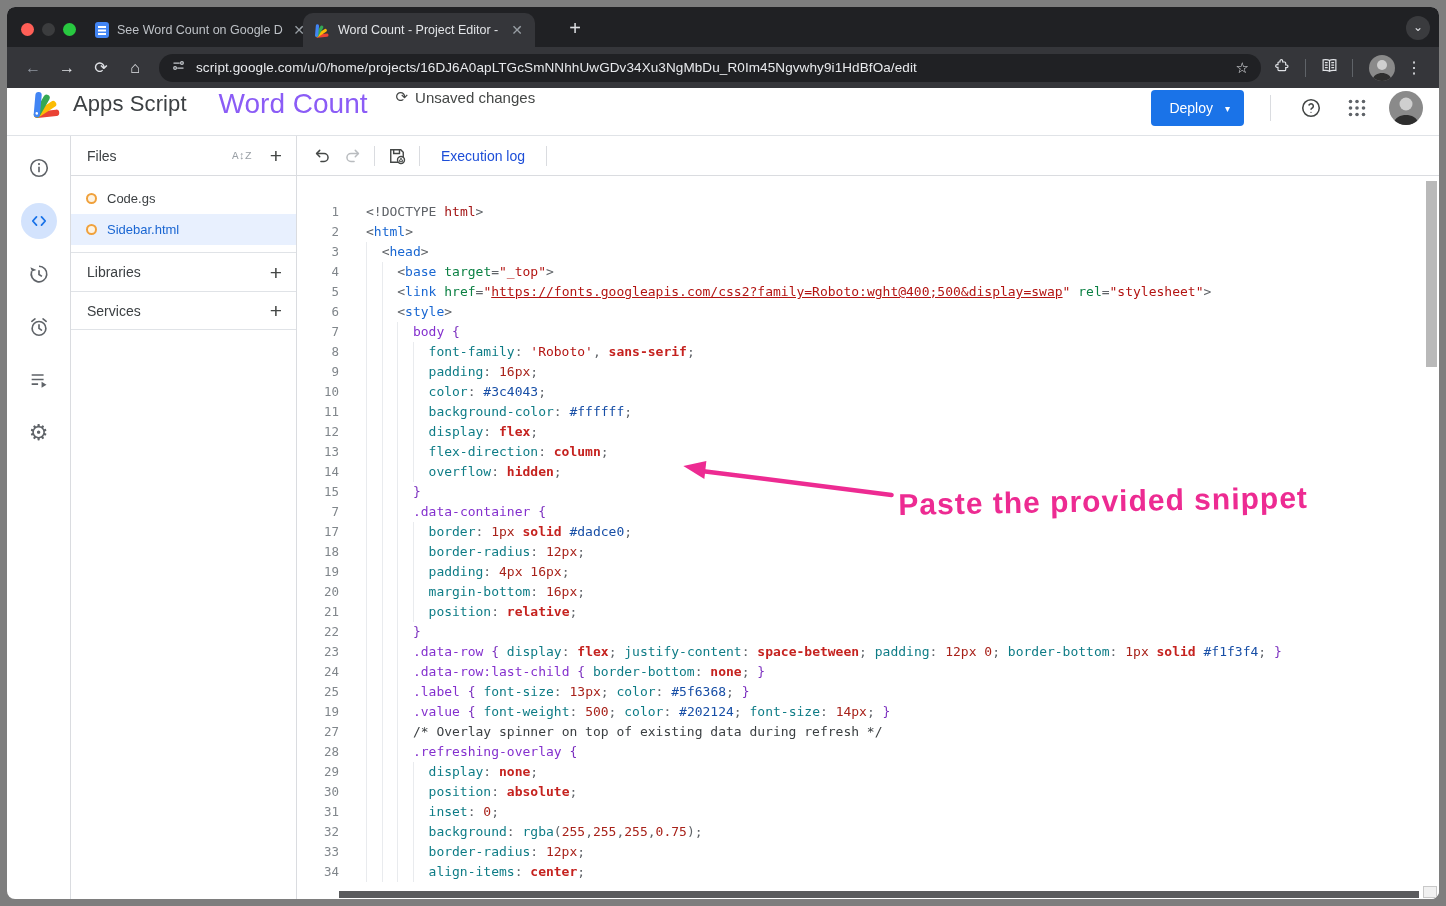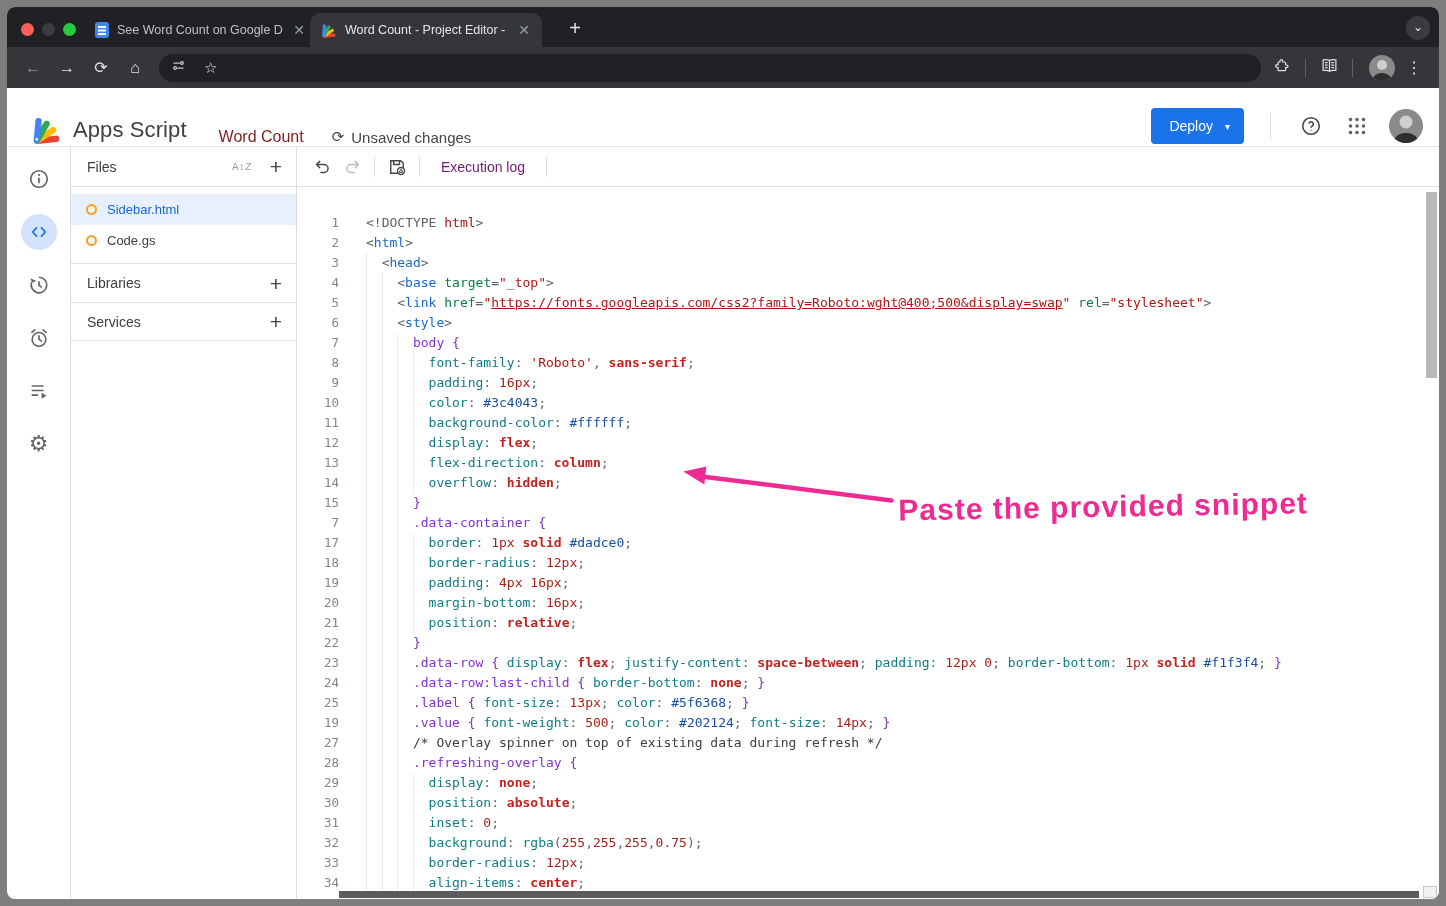--- a/index.html
+++ b/index.html
@@ -18,21 +18,21 @@
     background:#ffffff;
   }
 
   
   .tabstrip { height:40px; background:#202124; position:relative; flex:none; }
   .traffic { position:absolute; left:14px; top:16px; display:flex; gap:8px; }
   .traffic span { width:13px; height:13px; border-radius:50%; display:block; }
   .tl-red{ background:#ff5f57; } .tl-mid{ background:#3b3c3e; } .tl-green{ background:#28c840; }
   .tab { position:absolute; top:6px; height:34px; display:flex; align-items:center; padding:0 10px; width:232px; }
   .tab-inactive { left:78px; color:#bdc1c6; }
-  .tab-active { left:303px; background:#35363a; border-radius:10px 10px 0 0; color:#e3e5e8; }
+  .tab-active { left:296px; background:#35363a; border-radius:10px 10px 0 0; color:#e3e5e8; }
   .tab-title { font-size:12.5px; white-space:nowrap; overflow:hidden; flex:1; margin:0 8px; }
   .tab-close { color:#9aa0a6; font-size:14px; width:16px; text-align:center; flex:none; cursor:default; }
   .newtab { position:absolute; left:556px; top:10px; color:#dfe1e5; font-size:20px; width:24px; height:24px; line-height:22px; text-align:center; }
   .tab-search { position:absolute; right:9px; top:9px; width:24px; height:24px; border-radius:50%; background:#3a3b3e; color:#dfe1e5; font-size:12px; text-align:center; line-height:22px; }
   .favicon-docs { width:14px; height:16px; background:#4285f4; border-radius:3px; position:relative; flex:none; }
   .favicon-docs:before { content:""; position:absolute; left:3px; top:4px; width:8px; height:2px; background:#fff; box-shadow:0 3.5px 0 #fff, 0 7px 0 #fff; }
 
   
   .btoolbar { height:41px; background:#35363a; display:flex; align-items:center; padding:0 12px; flex:none; }
   .nav-ic { width:28px; height:28px; display:flex; align-items:center; justify-content:center; font-size:16px; color:#dfe1e5; flex:none; margin-right:6px; }
@@ -40,24 +40,24 @@
   .urlbar { flex:1; height:28px; background:#202124; border-radius:14px; display:flex; align-items:center; padding:0 12px; margin:0 8px 0 4px; min-width:0; }
   .urlbar .site-ic { color:#c3c7cc; margin-right:10px; flex:none; }
   .url-text { color:#e8eaed; font-size:13.5px; white-space:nowrap; overflow:hidden; flex:1; letter-spacing:0.1px; }
   .url-star { color:#dfe1e5; font-size:15px; flex:none; margin-left:8px; }
   .chrome-right { display:flex; align-items:center; flex:none; }
   .chrome-right .vdiv { width:1px; height:18px; background:#5f6368; margin:0 10px; }
   .chrome-ic { color:#dfe1e5; font-size:16px; width:26px; text-align:center; }
   .mini-avatar { width:26px; height:26px; border-radius:50%; overflow:hidden; margin:0 6px; flex:none; }
 
   
-  .appheader { height:59px; background:#fff; border-bottom:1px solid #e0e3e7; display:flex; align-items:flex-end; padding:0 16px 0 22px; flex:none; }
+  .appheader { height:48px; background:#fff; border-bottom:1px solid #e0e3e7; display:flex; align-items:flex-start; padding:0 16px 0 22px; flex:none; }
   .brand { display:flex; align-items:center; gap:10px; }
   .brand-name { font-size:22px; color:#3c4043; font-weight:500; letter-spacing:0.1px; }
-  .proj-title { font-size:16px; color:#7f1d1d; margin-left:32px; }
+  .proj-title { font-size:28px; color:#8b5cf6; margin-left:32px; }
   .status { display:flex; align-items:center; gap:7px; margin-left:28px; color:#444746; font-size:15px; }
   .status .sync { font-size:15px; color:#444746; }
   .header-right { margin-left:auto; display:flex; align-items:center; }
   .deploy-btn { background:#1a73e8; color:#fff; height:36px; border:none; border-radius:4px; font-size:14px; font-weight:500; padding:0 14px 0 18px; display:flex; align-items:center; gap:12px; font-family:"Liberation Sans",sans-serif; }
   .deploy-btn .caret { font-size:10px; }
   .hdr-div { width:1px; height:26px; background:#dadce0; margin:0 20px 0 26px; }
   .hdr-ic { width:40px; height:40px; display:flex; align-items:center; justify-content:center; }
   .avatar32 { width:34px; height:34px; border-radius:50%; overflow:hidden; margin-left:12px; }
 
   
@@ -77,21 +77,21 @@
   .file-row.selected { background:#e8f0fe; color:#1a66d2; }
   .dot-unsaved { width:11px; height:11px; border-radius:50%; border:2px solid #f0a13c; background:#fdf3e3; flex:none; }
   .fp-section { height:39px; border-top:1px solid #e0e3e7; display:flex; align-items:center; padding:0 14px 0 16px; }
   .fp-section:last-child { border-bottom:1px solid #e0e3e7; }
   .fp-sec-label { flex:1; font-size:14px; font-weight:500; color:#3c4043; }
 
   .editorpane { flex:1; display:flex; flex-direction:column; min-width:0; }
   .ed-toolbar { height:40px; border-bottom:1px solid #dadce0; display:flex; align-items:center; padding:0 8px 0 10px; flex:none; }
   .ed-ic { width:30px; height:30px; display:flex; align-items:center; justify-content:center; }
   .ed-div { width:1px; height:20px; background:#dadce0; margin:0 7px; }
-  .exec-log { font-size:14px; color:#701a75; padding:0 14px; }
+  .exec-log { font-size:14px; color:#1d4ed8; padding:0 14px; }
 
   .codearea { flex:1; position:relative; overflow:hidden; background:#fff; padding-top:26px; }
   .code-line { display:flex; height:20px; line-height:20px; font-family:"DejaVu Sans Mono","Liberation Mono",monospace; font-size:13px; }
   .ln { width:42px; text-align:right; color:#80868b; flex:none; font-size:12.5px; }
   .lc { display:flex; margin-left:27px; white-space:pre; }
   .lc span { white-space:pre; }
   .g { width:2ch; border-left:1px solid #e9ebee; flex:none; }
   .tk-p { color:#5f6368; } .tk-w { color:#202124; }
   .tk-t { color:#1967d2; } .tk-a { color:#0b8043; }
   .tk-s { color:#b31412; } .tk-u { color:#b31412; text-decoration:underline; }
@@ -146,20 +146,21 @@
     <span class="nav-ic">⌂</span>
     <div class="urlbar">
       <span class="site-ic">
         <svg width="15" height="15" viewBox="0 0 24 24" fill="none" stroke="#c3c7cc" stroke-width="2">
           <line x1="4" y1="8" x2="14" y2="8"></line>
             <circle cx="17.5" cy="8" r="2.2"></circle>
           <line x1="10" y1="16" x2="20" y2="16"></line>
             <circle cx="6.5" cy="16" r="2.2"></circle>
         </svg>
       </span>
+      <span class="url-text">script.google.com/u/0/home/projects/16DJ6A0apLTGcSmNNhhUwGDv34Xu3NgMbDu_R0Im45Ngvwhy9i1HdBfOa/edit</span>
       <span class="url-star">☆</span>
     </div>
     <div class="chrome-right">
       <span class="chrome-ic">
         <svg width="16" height="16" viewBox="0 0 24 24" fill="none" stroke="#dfe1e5" stroke-width="1.8">
           <path d="M9 4.5a2 2 0 0 1 4 0V6h3a1.5 1.5 0 0 1 1.5 1.5v3h1.5a2 2 0 0 1 0 4H17.5v3A1.5 1.5 0 0 1 16 19H7.5A1.5 1.5 0 0 1 6 17.5V14H4.5a2 2 0 0 1 0-4H6V7.5A1.5 1.5 0 0 1 7.5 6H9z"></path>
         </svg>
       </span>
       <span class="vdiv"></span>
       <span class="chrome-ic">
@@ -285,27 +286,27 @@
       </span>
     </div>
 
     <div class="filespanel">
       <div class="fp-header">
         <span class="fp-title">Files</span>
         <span class="sort-ic">A↕Z</span>
         <span class="plus-ic">+</span>
       </div>
       <div class="file-list">
+        <div class="file-row">
+          <span class="dot-unsaved"></span>
+          <span>Code.gs</span>
+        </div>
         <div class="file-row selected">
           <span class="dot-unsaved"></span>
           <span>Sidebar.html</span>
-        </div>
-        <div class="file-row">
-          <span class="dot-unsaved"></span>
-          <span>Code.gs</span>
         </div>
       </div>
       <div class="fp-section">
         <span class="fp-sec-label">Libraries</span>
         <span class="plus-ic">+</span>
       </div>
       <div class="fp-section">
         <span class="fp-sec-label">Services</span>
         <span class="plus-ic">+</span>
       </div>

